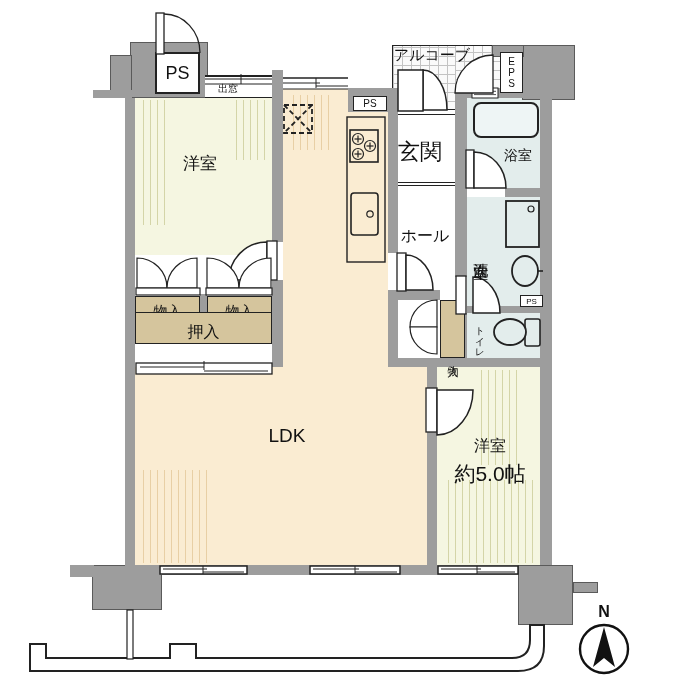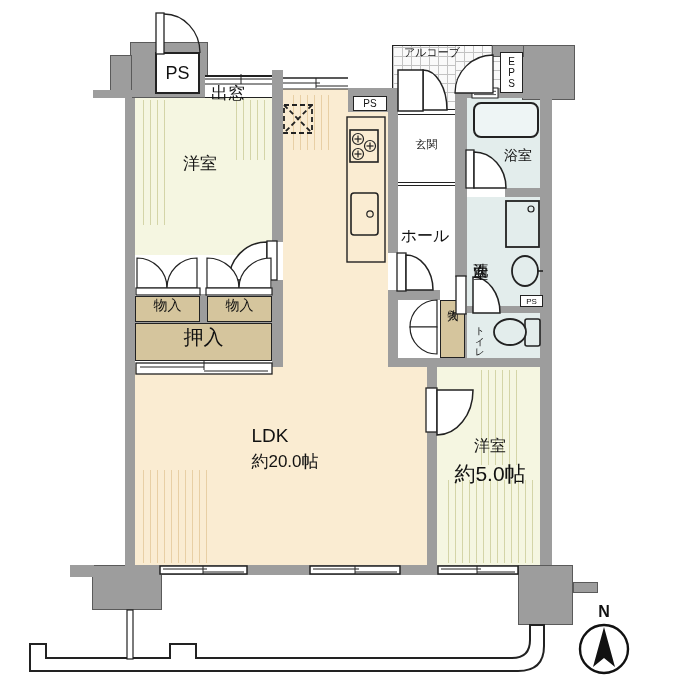--- a/index.html
+++ b/index.html
@@ -6,21 +6,21 @@
   #stage{position:relative;width:700px;height:700px;background:#fff;
          font-family:"Liberation Sans","DejaVu Sans",sans-serif;color:#111;overflow:hidden}
   .wall{position:absolute;background:#9d9d9d}
   .pil{position:absolute;background:#9d9d9d;border:1.5px solid #5a5a5a;box-sizing:border-box}
   .room{position:absolute}
   .lbl{position:absolute;text-align:center;white-space:nowrap;line-height:1.25}
   .vert{writing-mode:vertical-rl;text-orientation:upright;letter-spacing:1px;white-space:nowrap}
   .box{position:absolute;background:#fff;border:2px solid #222;box-sizing:border-box;
        display:flex;align-items:center;justify-content:center}
   .tan{position:absolute;background:#d5c59d;border:1.6px solid #222;box-sizing:border-box;
-       display:flex;align-items:flex-start;justify-content:center}
+       display:flex;align-items:flex-end;justify-content:center}
   .hatch-y{position:absolute;background:repeating-linear-gradient(90deg,transparent 0 6px,rgba(150,150,60,.35) 6px 7px)}
   .hatch-c{position:absolute;background:repeating-linear-gradient(90deg,transparent 0 6px,rgba(190,140,60,.30) 6px 7px)}
   .lineband{position:absolute;background:#fff;border-top:1.5px solid #222;border-bottom:1.5px solid #222;box-sizing:border-box}
   .tile{position:absolute;background-color:#fafafa;
         background-image:repeating-linear-gradient(0deg,#c3c3c3 0 1px,transparent 1px 9px),
                          repeating-linear-gradient(90deg,#c3c3c3 0 1px,transparent 1px 9px)}
   svg{position:absolute;left:0;top:0}
 </style>
 </head>
 <body>
@@ -93,21 +93,21 @@
   <div class="box" style="left:520px;top:295px;width:23px;height:12px;font-size:8px;border-width:1px">
     <span>PS</span>
   </div>
 
   <div class="tan" style="left:135px;top:296px;width:65px;height:26px;font-size:14px">
     <span>物入</span>
   </div>
   <div class="tan" style="left:207px;top:296px;width:65px;height:26px;font-size:14px">
     <span>物入</span>
   </div>
-  <div class="tan" style="left:135px;top:323px;width:137px;height:38px;font-size:20px">
+  <div class="tan" style="left:135px;top:312px;width:137px;height:32px;font-size:16px">
     <span>押入</span>
   </div>
   <div class="tan" style="left:440px;top:300px;width:25px;height:58px;font-size:11px">
     <span class="vert" style="letter-spacing:0">物入</span>
   </div>
 
   <svg width="700" height="700" viewBox="0 0 700 700">
 
     <path d="M30,644 H46 V658 H170 V644 H196 V658 H512 Q530,658 530,640 V625 H544 V646 Q544,671 518,671 H30 Z" fill="#fff" stroke="#222" stroke-width="2"></path>
     <rect x="127" y="610" width="6" height="49" fill="#fff" stroke="#222" stroke-width="1.2"></rect>
@@ -252,27 +252,26 @@
       <rect x="525" y="319" width="15" height="27" rx="2" fill="#e3edec" stroke="#222" stroke-width="1.6"></rect>
       <ellipse cx="510" cy="332" rx="16" ry="13" fill="#e3edec" stroke="#222" stroke-width="1.8"></ellipse>
     </g>
 
     <g>
       <circle cx="604" cy="649" r="24" fill="#fff" stroke="#111" stroke-width="2.4"></circle>
       <polygon points="604,627 593,667 604,658 615,667" fill="#111"></polygon>
     </g>
   </svg>
 
-  <div class="lbl" style="left:205px;top:83px;width:46px;font-size:17px">出窓</div>
-  <div class="lbl" style="left:392px;top:46px;width:80px;font-size:11px">アルコーブ</div>
+  <div class="lbl" style="left:205px;top:83px;width:46px;font-size:10px">出窓</div>
+  <div class="lbl" style="left:392px;top:46px;width:80px;font-size:15px">アルコーブ</div>
   <div class="lbl" style="left:145px;top:153px;width:110px;font-size:17px">洋室</div>
-  <div class="lbl" style="left:398px;top:138px;width:57px;font-size:11px">玄関</div>
+  <div class="lbl" style="left:398px;top:138px;width:43px;font-size:22px">玄関</div>
   <div class="lbl" style="left:392px;top:226px;width:66px;font-size:16px">ホール</div>
   <div class="lbl" style="left:496px;top:147px;width:44px;font-size:14px">浴室</div>
   <div class="lbl vert" style="left:471px;top:200px;height:105px;font-size:15px">洗面室</div>
   <div class="lbl vert" style="left:474px;top:315px;height:43px;font-size:9.5px;letter-spacing:0">トイレ</div>
-  <div class="lbl" style="left:200px;top:424px;width:140px;font-size:19px">LDK</div>
-  <div class="lbl" style="left:215px;top:451px;width:140px;font-size:17px">約20.0帖</div>
+  <div class="lbl" style="left:217px;top:424px;width:140px;font-size:19px">LDK</div>
   <div class="lbl" style="left:440px;top:436px;width:100px;font-size:16px">洋室</div>
   <div class="lbl" style="left:440px;top:461px;width:100px;font-size:21px">約5.0帖</div>
   <div class="lbl" style="left:590px;top:602px;width:28px;font-size:16px;font-weight:bold">N</div>
 
 </div>
 
 </body></html>

